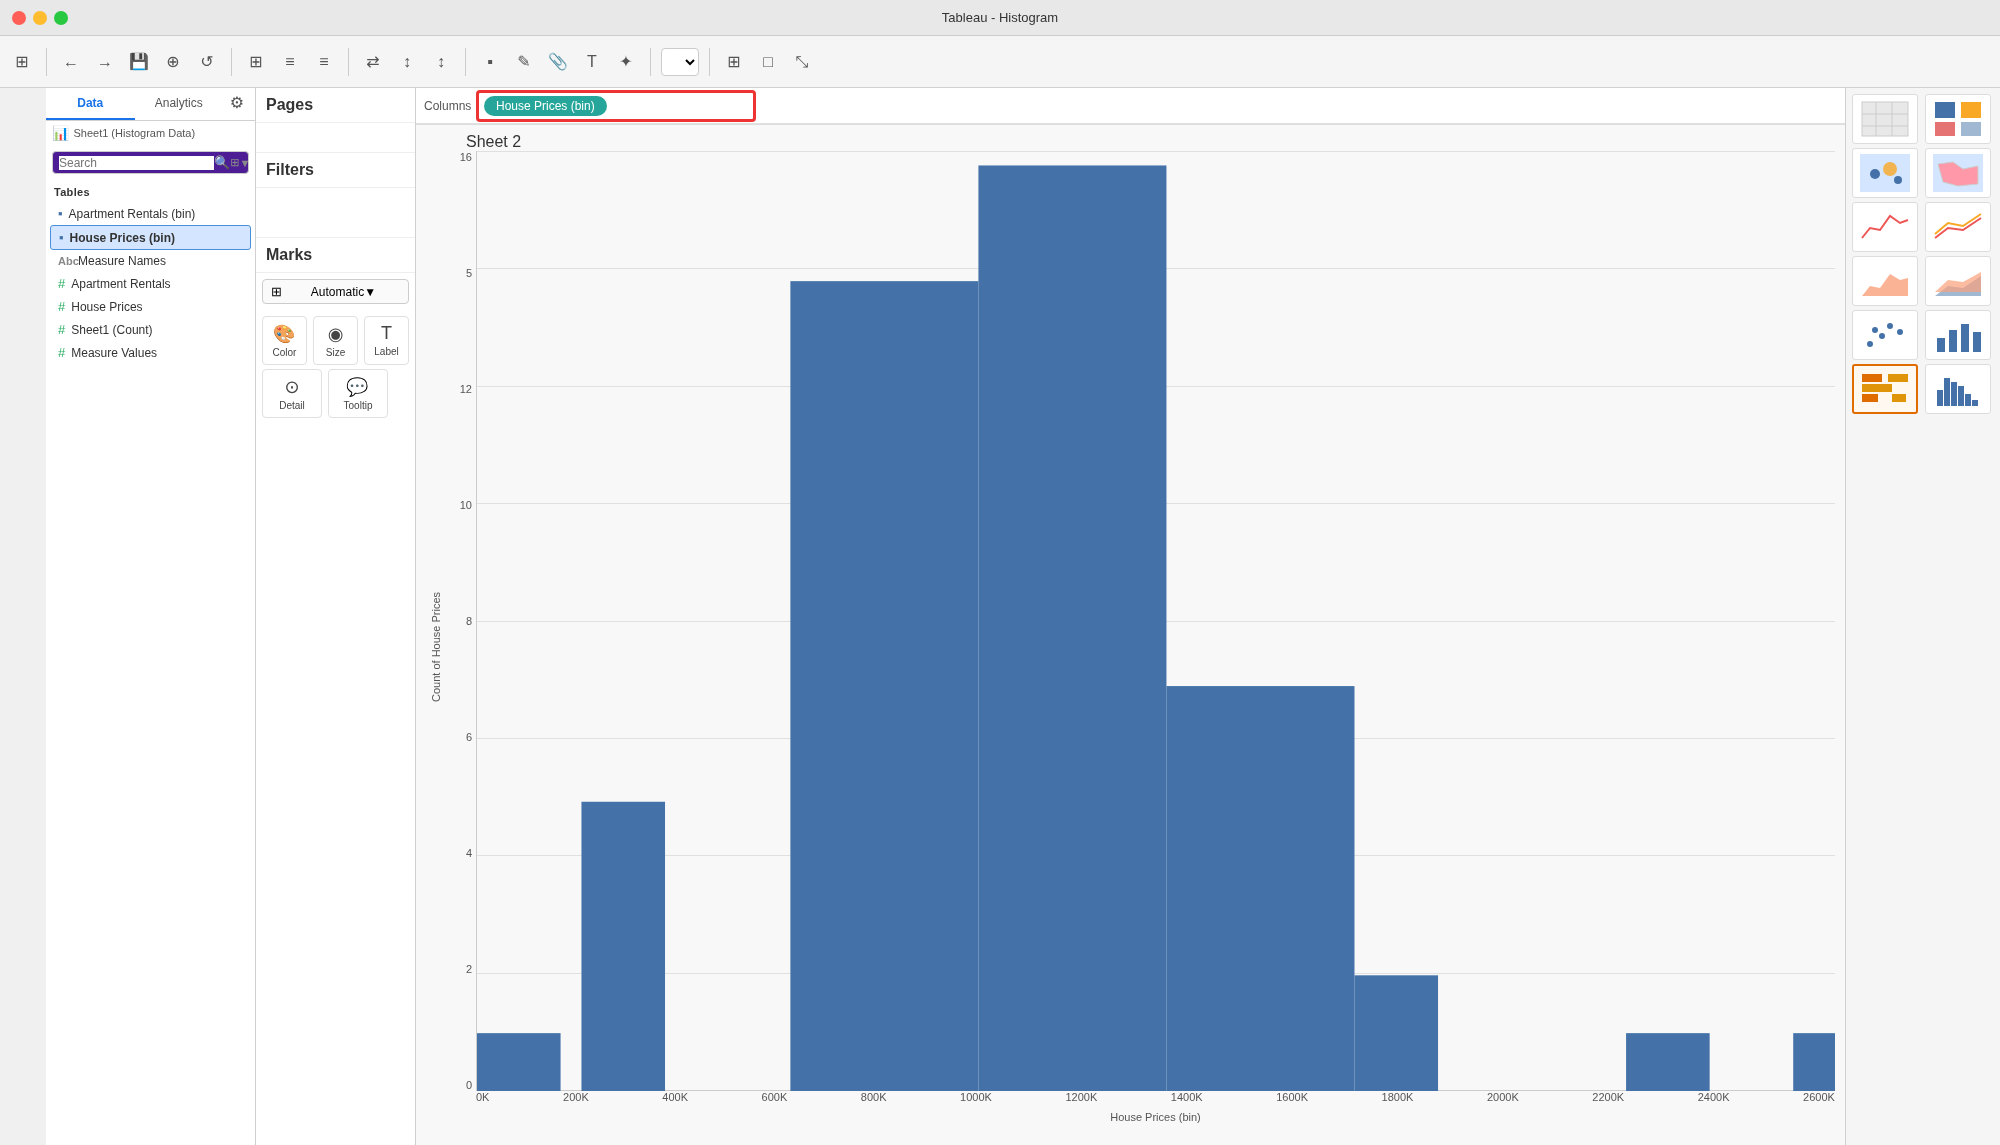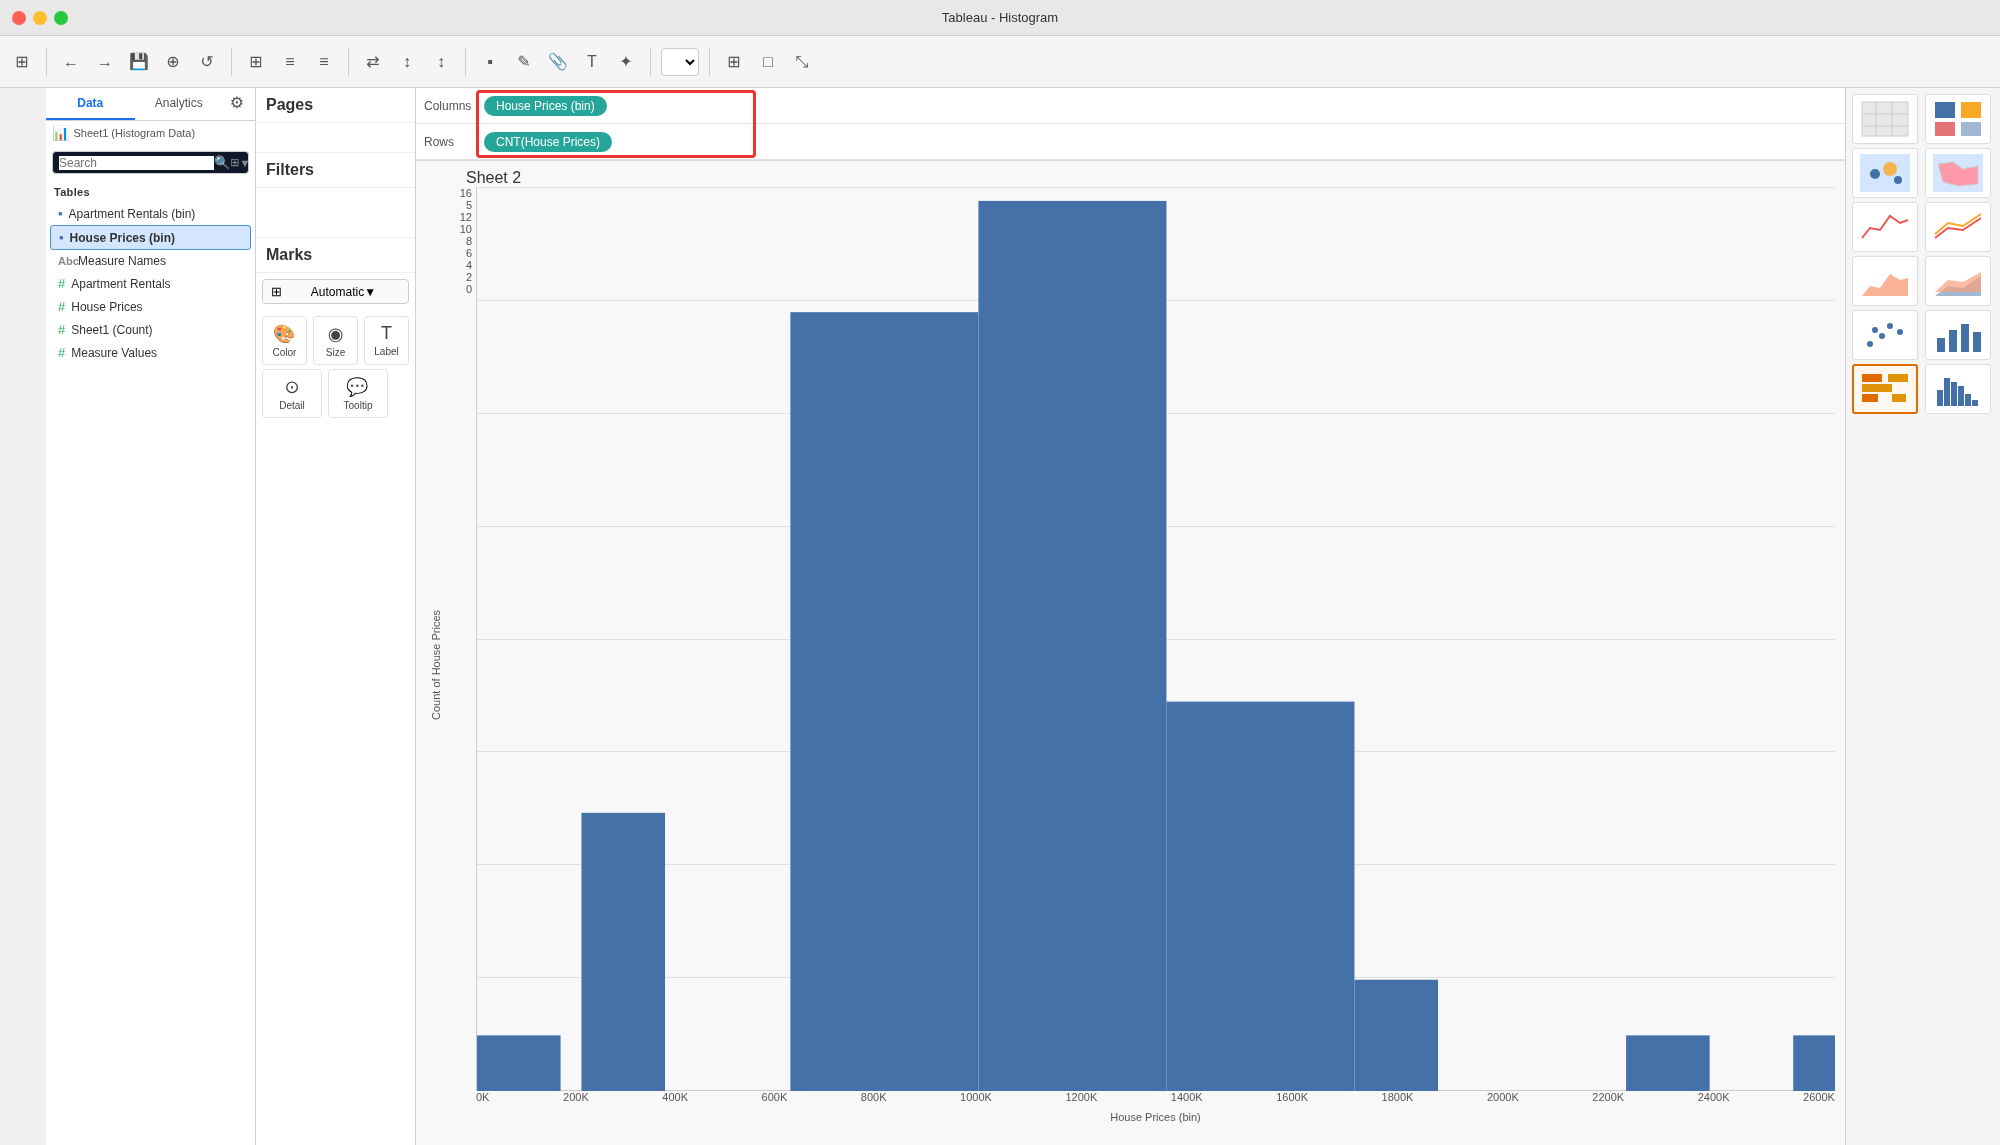--- a/index.html
+++ b/index.html
@@ -23,21 +23,21 @@
     
     .main { display: flex; height: calc(1145px - 80px); padding-left: 46px; }
 
     
     .left-panel { width: 210px; background: white; border-right: 1px solid #d0d0d0; display: flex; flex-direction: column; flex-shrink: 0; }
     .panel-tabs { display: flex; border-bottom: 1px solid #d0d0d0; }
     .panel-tab { flex: 1; padding: 8px 4px; text-align: center; font-size: 12px; cursor: pointer; border-bottom: 2px solid transparent; }
     .panel-tab.active { border-bottom: 2px solid #1a73e8; color: #1a73e8; font-weight: 600; }
     .panel-tab.analytics { color: #555; }
 
-    .search-bar { display: flex; align-items: center; margin: 6px 6px 4px; border: 1px solid #ccc; border-radius: 4px; padding: 3px 6px; background: #0f172a; }
+    .search-bar { display: flex; align-items: center; margin: 6px 6px 4px; border: 1px solid #ccc; border-radius: 4px; padding: 3px 6px; background: #4c1d95; }
     .search-bar input { flex: 1; border: none; outline: none; font-size: 12px; }
     .search-bar .search-icon { color: #888; font-size: 13px; }
 
     .panel-section-title { font-size: 11px; font-weight: 700; color: #333; padding: 8px 8px 4px; letter-spacing: 0.3px; }
 
     .table-item { display: flex; align-items: center; padding: 4px 8px; cursor: pointer; gap: 6px; font-size: 12px; color: #333; border-radius: 3px; margin: 0 4px; }
     .table-item.selected { background: #d4e6ff; font-weight: 600; border: 1px solid #4a90d9; }
 
     
     .middle-panel { width: 160px; background: white; border-right: 1px solid #d0d0d0; display: flex; flex-direction: column; flex-shrink: 0; }
@@ -218,39 +218,35 @@
   <div class="canvas-area">
 
     <div class="shelf-area-wrapper" style="position:relative;">
 
       <div style="position:absolute; top:2px; left:60px; width:280px; bottom:2px; border:3px solid #e33; border-radius:4px; pointer-events:none; z-index:10;"></div>
 
       <div class="shelf-row">
         <span class="shelf-label">Columns</span>
         <div class="shelf-pill">House Prices (bin)</div>
       </div>
-      <div class="shelf-row">
-        <span class="shelf-label">Rows</span>
-        <div class="shelf-pill">CNT(House Prices)</div>
-      </div>
     </div>
 
     <div class="bottom-area">
       <div style="padding: 8px 8px 0 50px;">
         <span class="chart-title" style="padding-left:0; font-size:16px; font-weight:400;">Sheet 2</span>
       </div>
 
       <div style="display:flex; flex:1; padding: 0 10px 30px 10px;">
 
         <div style="writing-mode:vertical-rl; transform:rotate(180deg); font-size:11px; color:#555; display:flex; align-items:center; justify-content:center; width:20px; padding-bottom:20px;">Count of House Prices</div>
 
         <div style="display:flex; flex:1; flex-direction:column;">
           <div style="display:flex; flex:1;">
 
-            <div style="width:30px; display:flex; flex-direction:column; align-items:flex-end; padding-right:4px; padding-bottom:20px; font-size:11px; color:#555;">
+            <div style="width:30px; display:flex; flex-direction:column; justify-content:space-between; align-items:flex-end; padding-right:4px; padding-bottom:20px; font-size:11px; color:#555;">
               <span>16</span>
               <span>5</span>
               <span>12</span>
               <span>10</span>
               <span>8</span>
               <span>6</span>
               <span>4</span>
               <span>2</span>
               <span>0</span>
             </div>

